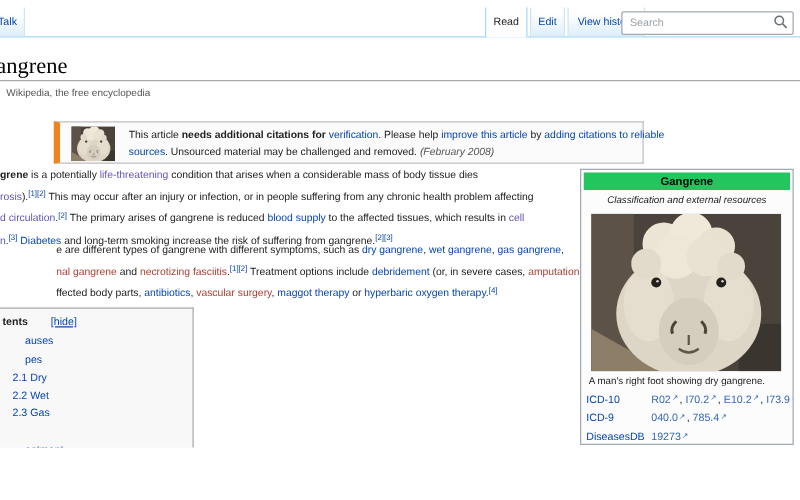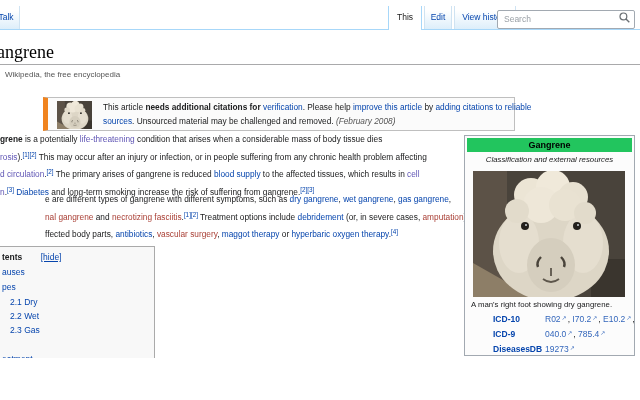--- a/index.html
+++ b/index.html
@@ -72,21 +72,21 @@
 
   
   #toc-box {
     position:absolute; left:-20px; top:246px; width:175px; height:112px;
     background:#f8f8f8; border-top:1px solid #aaa; border-right:1px solid #aaa;
     overflow:hidden; font-size:8.5px;
   }
   #toc-header { position:absolute; left:22px; top:5px; }
   #toc-title { font-weight:bold; color:#202122; }
   #toc-hide { color:#0645ad; margin-left:16px;text-decoration:underline; }
-  .toc-item { position:absolute; left:22px; color:#0645ad; white-space:nowrap; }
+  .toc-item { position:absolute; left:40px; color:#0645ad; white-space:nowrap; }
   .toc-item.sub { left:30px; }
 
   
   #infobox {
     position:absolute; left:464px; top:135px; width:171px; height:221px;
     background:#fcfcfc; border:1px solid #a2a9b1; overflow:hidden; font-size:8.5px;
   }
   #infobox-title {
     position:absolute; left:2px; top:2px; width:165px; height:14px; line-height:14px;
     background:#22c55e; text-align:center; font-weight:bold; font-size:9px; color:#000;
@@ -94,21 +94,21 @@
   #infobox-subtitle {
     position:absolute; left:0; top:19px; width:169px; text-align:center;
     font-style:italic; font-size:7.8px; color:#202122;
   }
   #infobox-image { position:absolute; left:8px; top:35px; width:152px; height:126px; }
   #infobox-caption {
     position:absolute; left:6px; top:164px; width:158px;
     font-size:7.8px; color:#202122; white-space:nowrap;
   }
   .ib-row { position:absolute; left:4px; width:163px; height:15px; line-height:15px; white-space:nowrap; }
-  .ib-label { display:inline-block; width:52px; color:#0645ad; font-weight:bold;margin-left:24px; }
+  .ib-label { display:inline-block; width:52px; color:#0645ad; font-weight:normal; }
   #ib-row-0 { top:176px; }
   #ib-row-1 { top:191px; }
   #ib-row-2 { top:206px; }
 </style>
 </head>
 <body>
 
 <svg width="0" height="0" style="position:absolute" aria-hidden="true">
   <defs>
     <symbol id="alpaca" viewBox="0 0 152 126" preserveAspectRatio="none">
@@ -136,21 +136,21 @@
       <path d="M78 97 v8 M70 108 q8 6 16 0" stroke="#5d564b" stroke-width="1.8" fill="none"></path>
     </symbol>
   </defs>
 </svg>
 
 <div id="page">
 
   <div class="tabline"></div>
 
   <div id="tab-talk" class="tab">Talk</div>
-  <div id="tab-read" class="tab active">This</div>
+  <div id="tab-read" class="tab active">Read</div>
   <div id="tab-edit" class="tab">Edit</div>
   <div id="tab-viewhistory" class="tab">View history</div>
 
   <div class="searchwrap">
     <input type="text" placeholder="Search" style="">
     <svg class="searchicon" viewBox="0 0 11 11">
       <circle cx="4.4" cy="4.4" r="3.4" fill="none" stroke="#6a6f73" stroke-width="1.2"></circle>
       <line x1="7" y1="7" x2="10.3" y2="10.3" stroke="#6a6f73" stroke-width="1.4"></line>
     </svg>
   </div>

